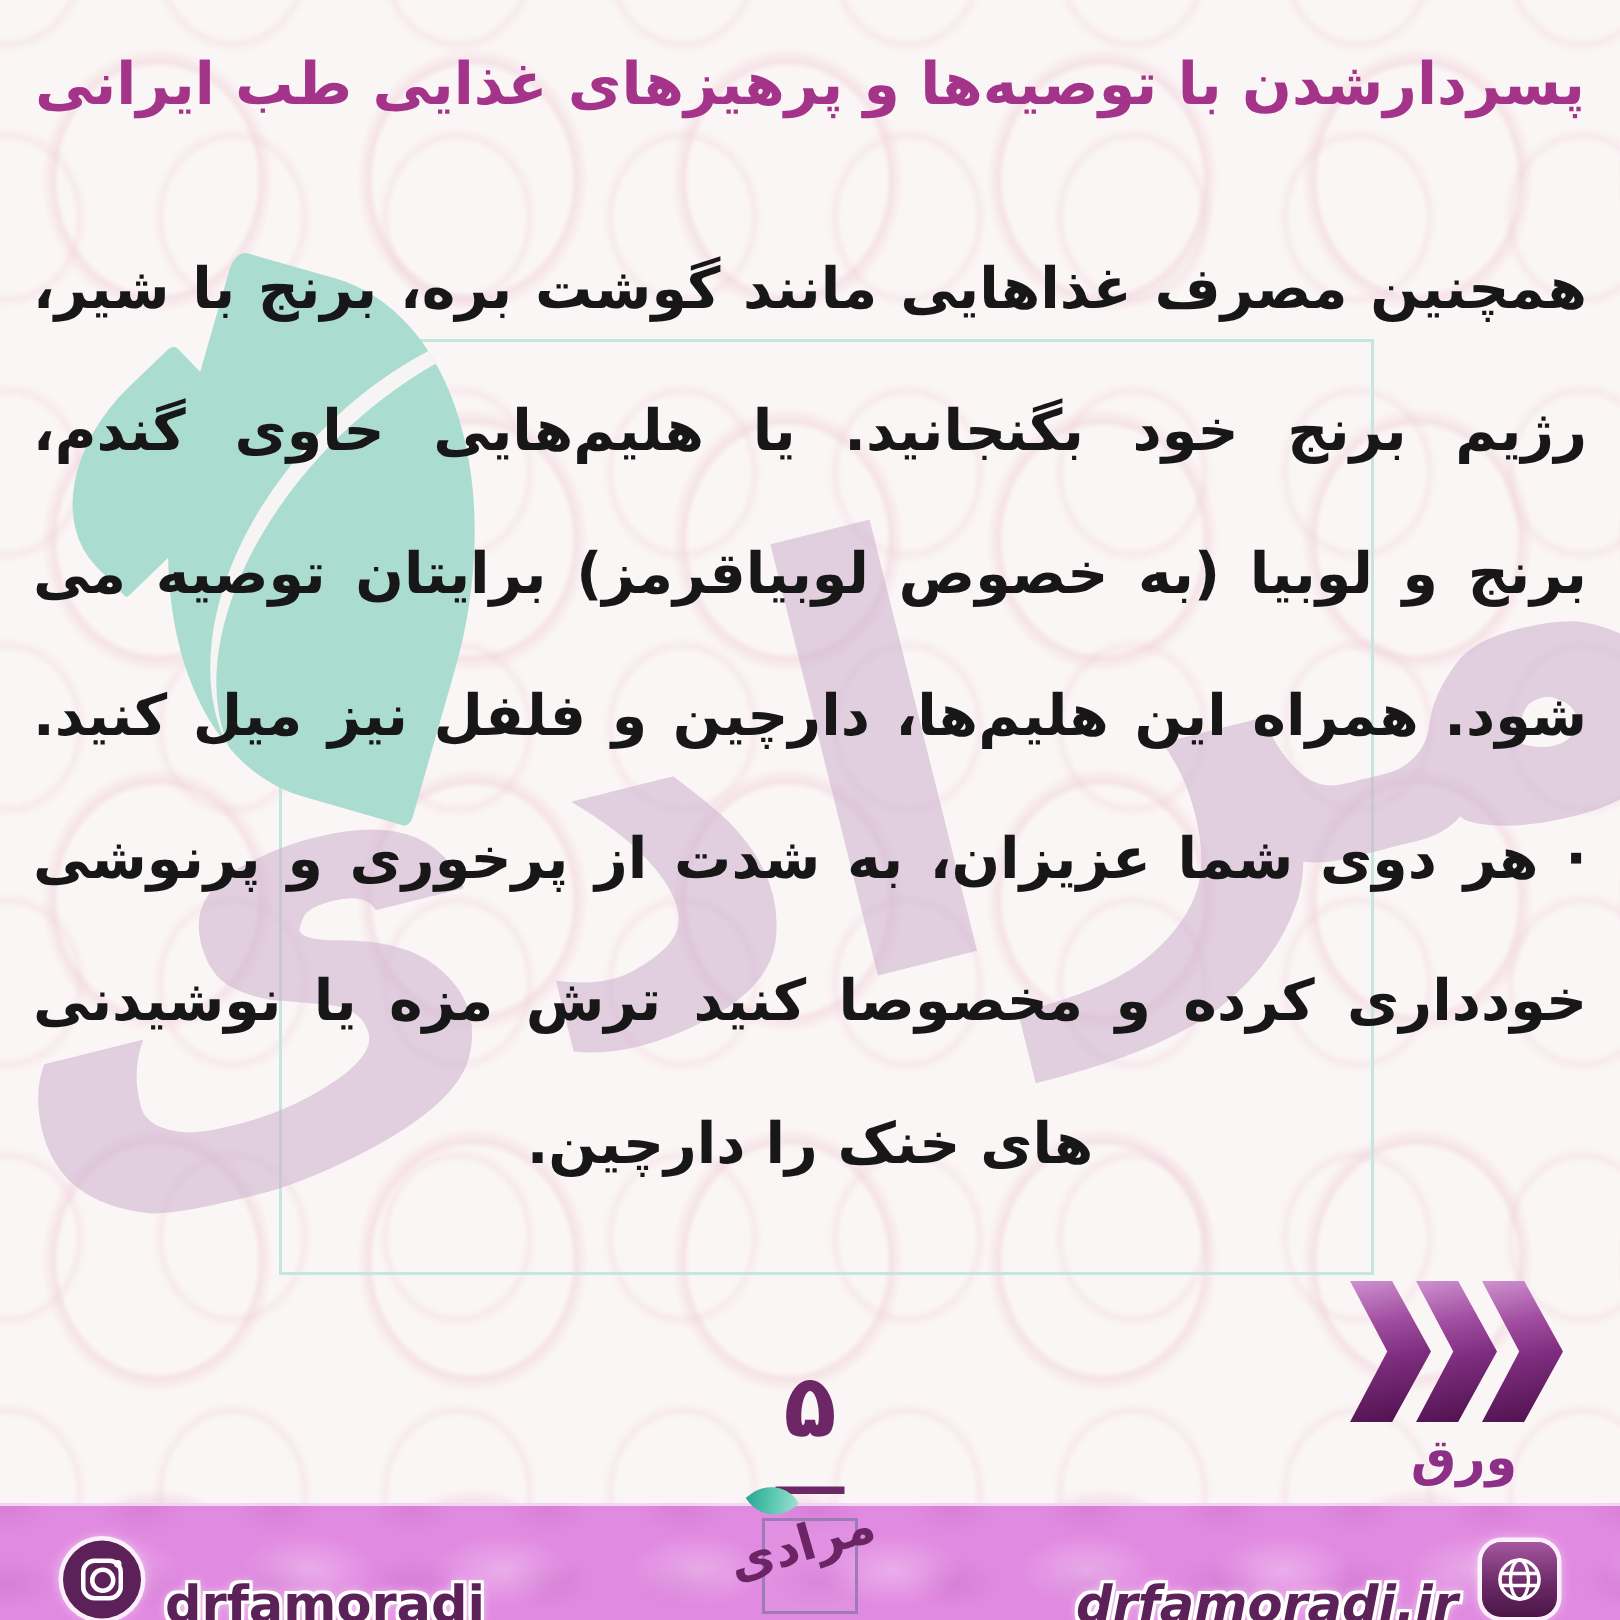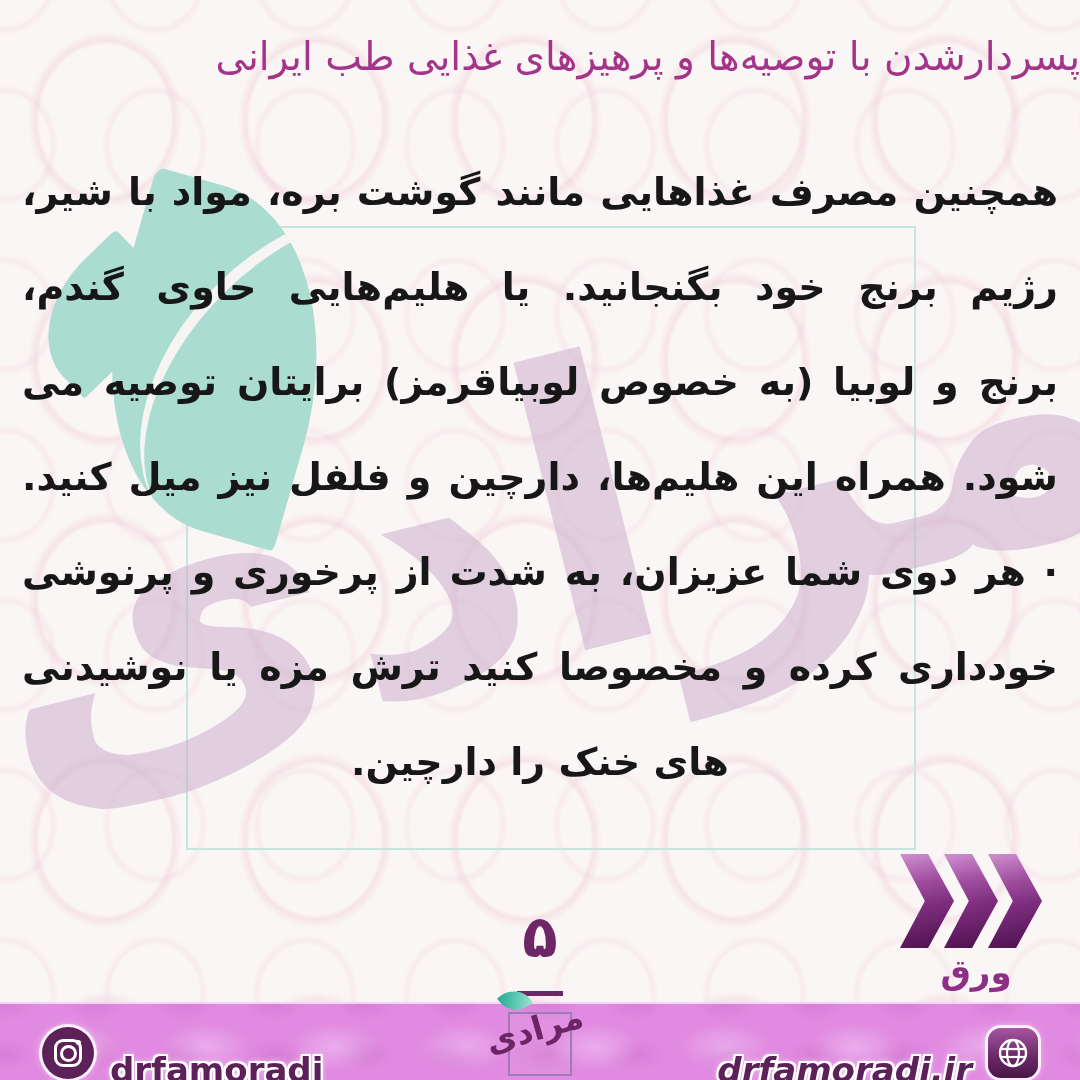--- a/index.html
+++ b/index.html
@@ -20,22 +20,22 @@
     background:#abdcd0;border-radius:4% 68% 2% 66%;transform:rotate(16deg);z-index:0;overflow:hidden;}
   .wm-leaf::after{content:"";position:absolute;left:34%;top:-12%;width:120%;height:120%;
     border-radius:50%;border-left:11px solid rgba(251,246,246,.95);transform:rotate(30deg);}
   .wm-leaf2{position:absolute;left:50px;top:244px;width:100px;height:140px;
     background:#abdcd0;border-radius:4% 70% 2% 70%;transform:rotate(46deg);z-index:0;}
   .wm-callig{position:absolute;left:90px;top:150px;width:920px;height:740px;z-index:1;
     display:flex;align-items:center;justify-content:center;pointer-events:none;
     font-size:390px;font-weight:bold;color:#cbadcd;opacity:.52;direction:rtl;
     transform:rotate(-14deg);white-space:nowrap;}
   
-  .title{position:absolute;top:34px;left:0;right:0;z-index:2;text-align:right;direction:rtl;
-    font-size:39px;font-weight:normal;color:#a3348a;letter-spacing:0;}
+  .title{position:absolute;top:34px;left:0;right:0;z-index:2;text-align:center;direction:rtl;
+    font-size:39px;font-weight:bold;color:#a3348a;letter-spacing:0;}
   
   .body-text{position:absolute;top:145px;left:22px;right:22px;z-index:2;direction:rtl;}
   .line{height:95px;line-height:95px;font-size:38px;font-weight:bold;color:#171717;
     text-align:justify;text-align-last:justify;-moz-text-align-last:justify;white-space:nowrap;}
   .line.center{text-align:center;text-align-last:center;}
   
   .page-num{position:absolute;top:903px;left:0;right:0;z-index:2;text-align:center;
     font-size:58px;font-weight:bold;color:#6d2766;}
   .page-rule{position:absolute;top:991px;left:517px;width:46px;height:5px;background:#6d2766;z-index:2;}
   
@@ -82,21 +82,21 @@
 <div class="canvas">
 
   <div class="wm-frame"></div>
   <div class="wm-leaf"></div>
   <div class="wm-leaf2"></div>
   <div class="wm-callig">مرادی</div>
 
   <div class="title">پسردارشدن با توصیه‌ها و پرهیزهای غذایی طب ایرانی</div>
 
   <div class="body-text">
-    <div class="line">همچنین مصرف غذاهایی مانند گوشت بره، مواد با شیر،</div>
+    <div class="line">همچنین مصرف غذاهایی مانند گوشت بره، برنج با شیر،</div>
     <div class="line">رژیم برنج خود بگنجانید. یا هلیم‌هایی حاوی گندم،</div>
     <div class="line">برنج و لوبیا (به خصوص لوبیاقرمز) برایتان توصیه می</div>
     <div class="line">شود. همراه این هلیم‌ها، دارچین و فلفل نیز میل کنید.</div>
     <div class="line">· هر دوی شما عزیزان، به شدت از پرخوری و پرنوشی</div>
     <div class="line">خودداری کرده و مخصوصا کنید ترش مزه یا نوشیدنی</div>
     <div class="line center">های خنک را دارچین.</div>
   </div>
 
   <div class="page-num">۵</div>
   <div class="page-rule"></div>

